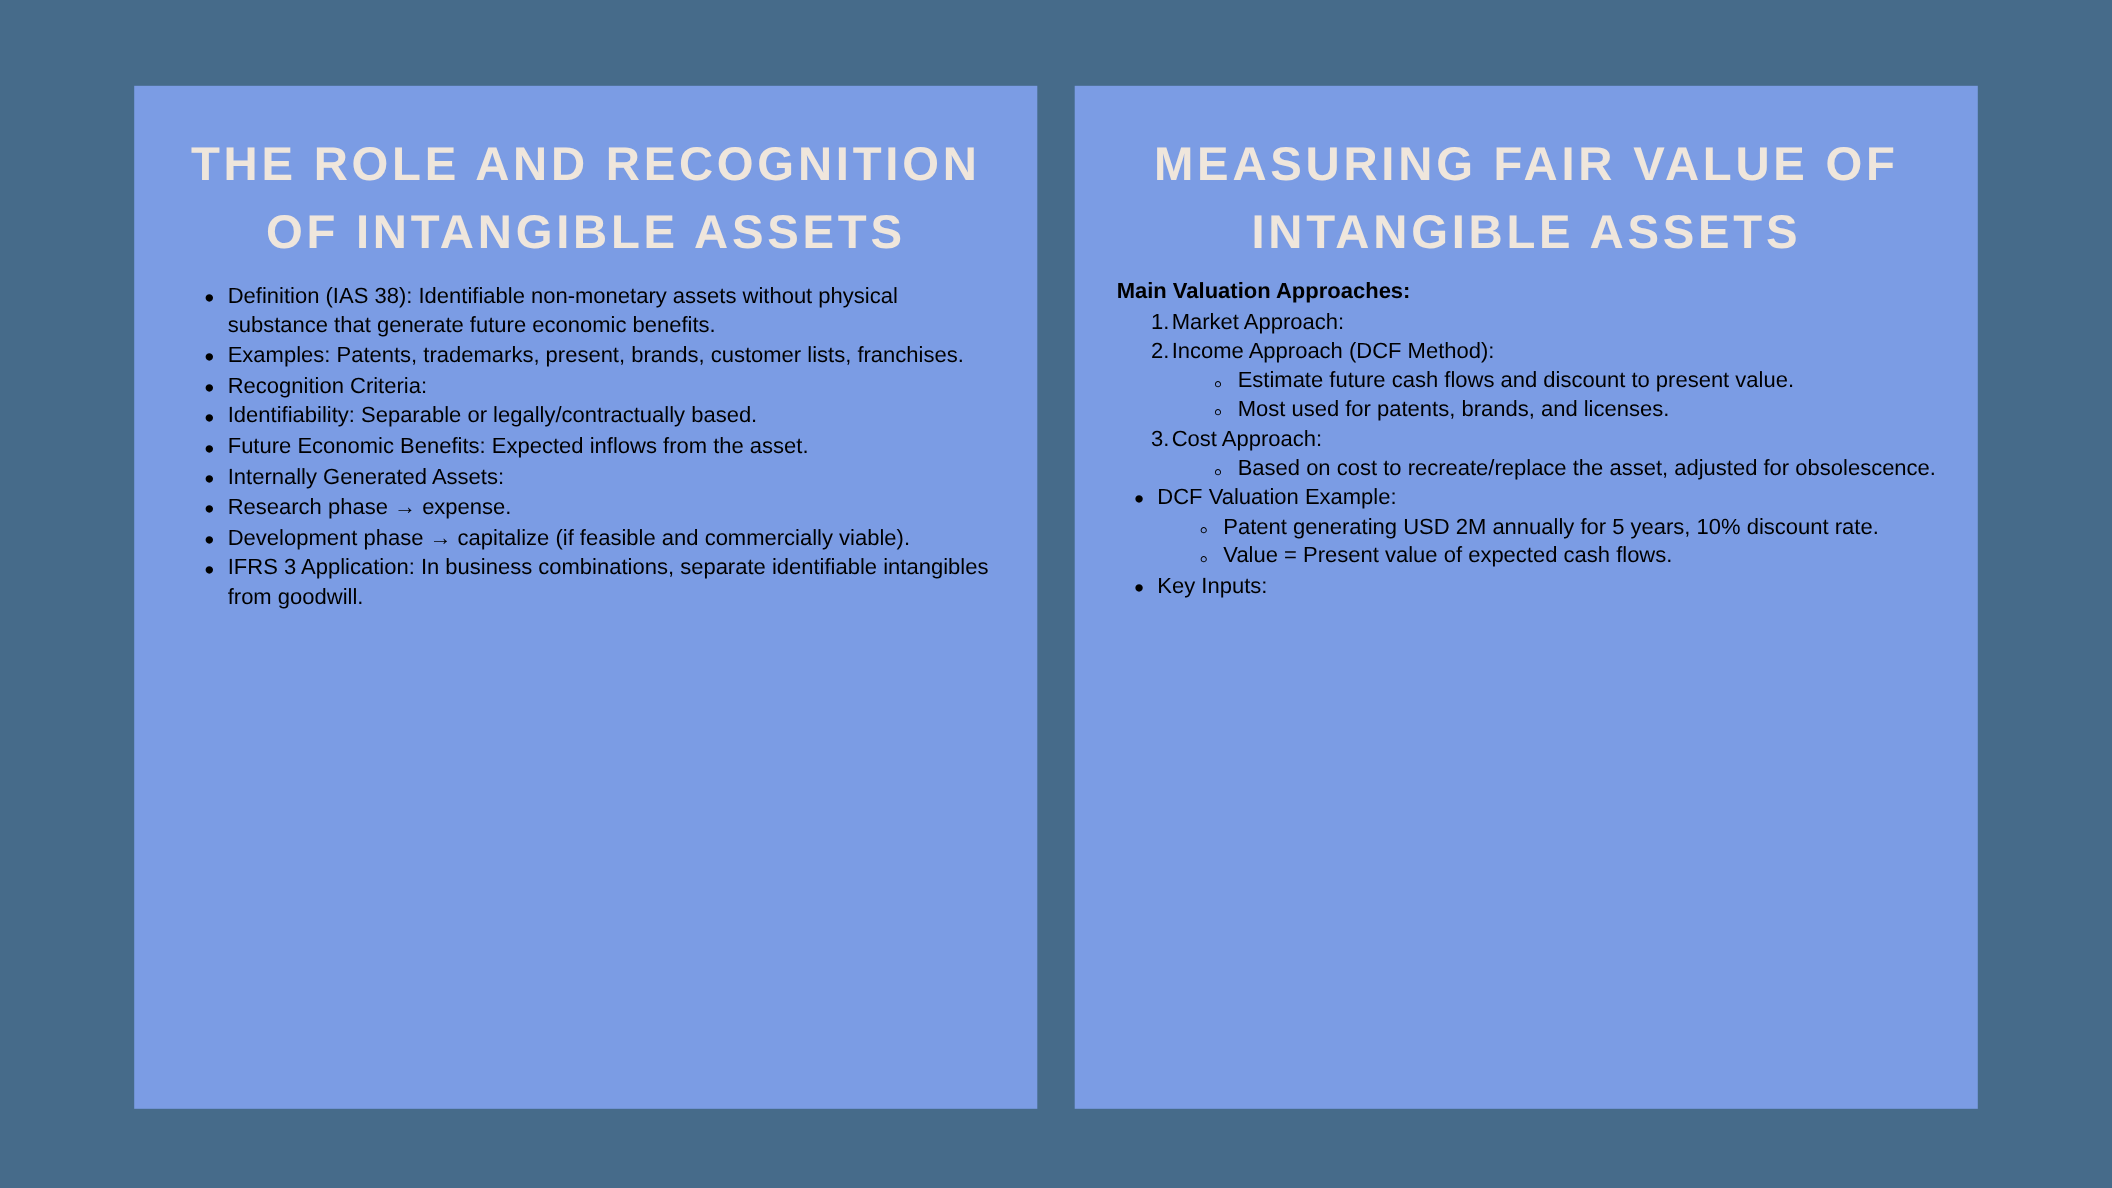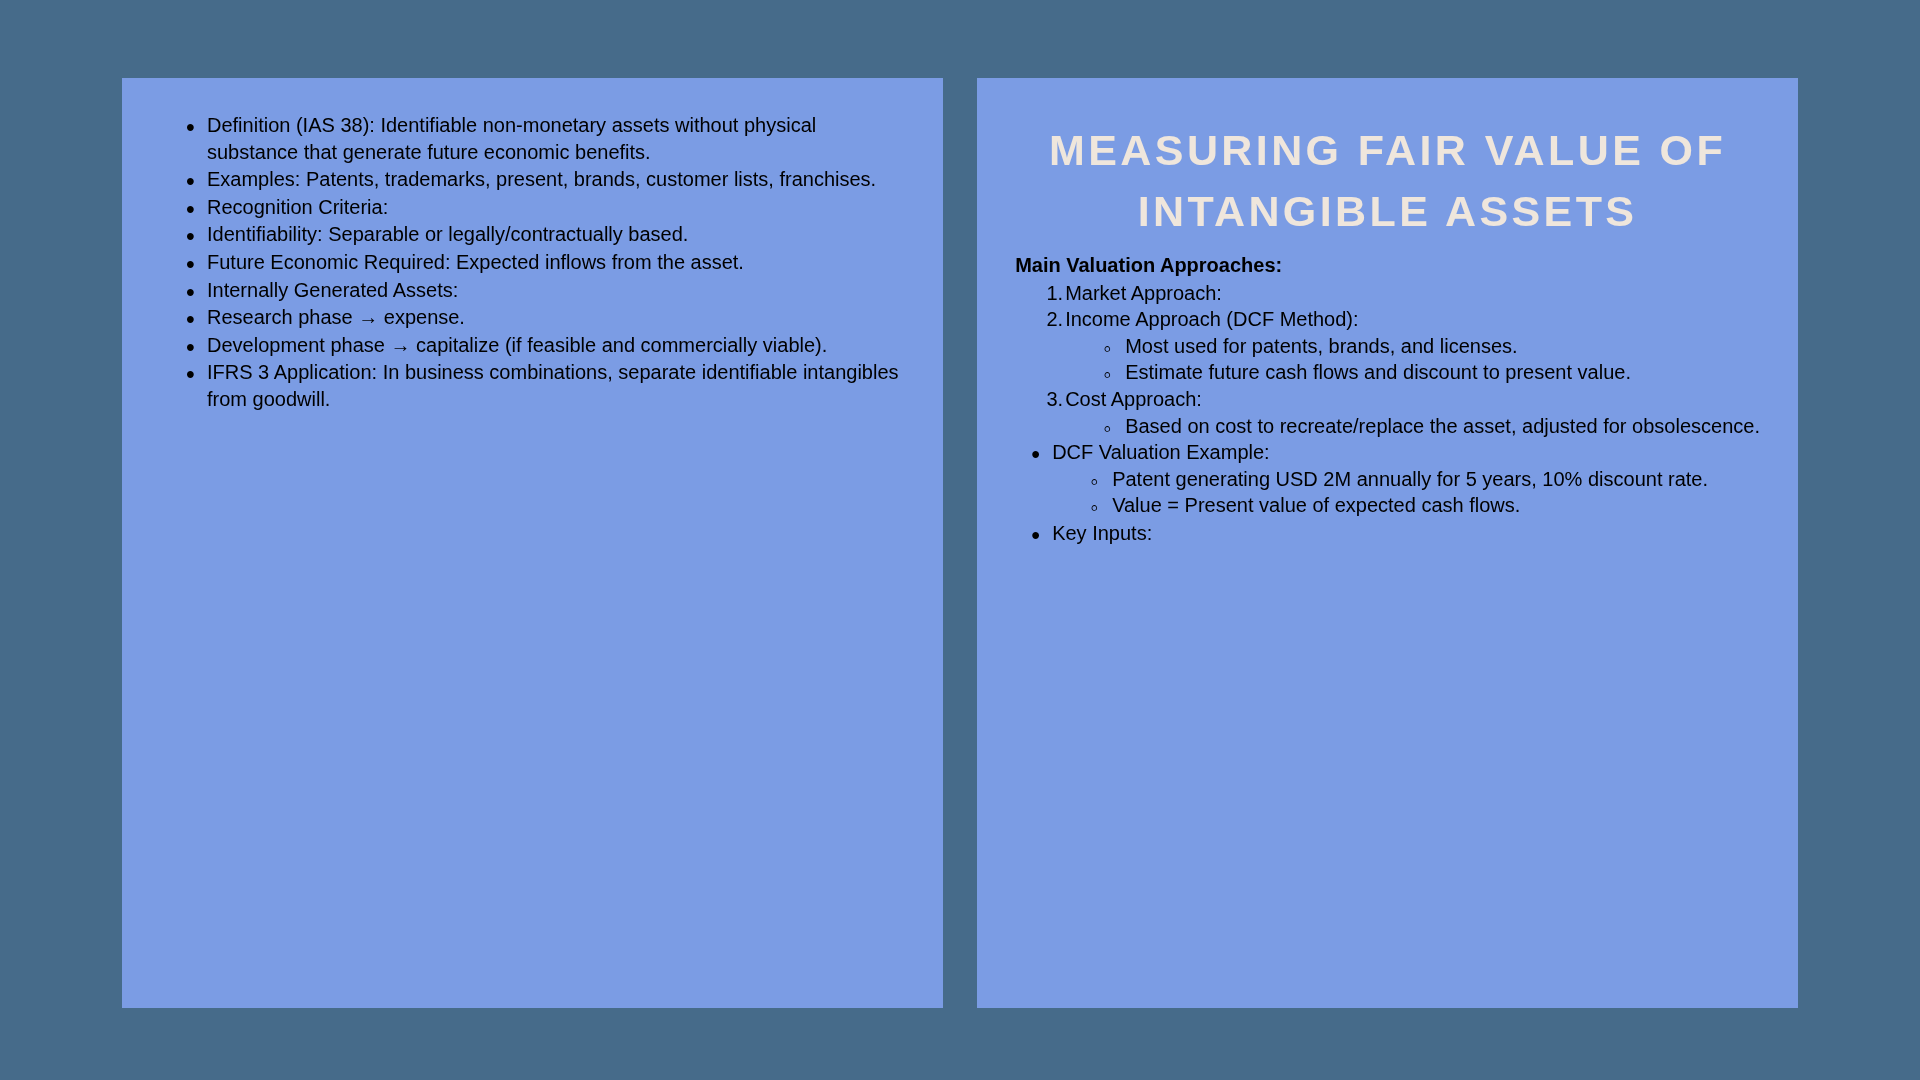--- a/index.html
+++ b/index.html
@@ -122,46 +122,47 @@
   ul.bullets.right-list {
     padding-left: 18px;
   }
 </style>
 </head>
 <body>
 
 <div class="slide">
 
   <div class="card card-left">
+    <div class="card-title">The Role and Recognition of Intangible Assets</div>
     <ul class="bullets body-text">
       <li><span>Definition (IAS 38): Identifiable non-monetary assets without physical substance that generate future economic benefits.</span></li>
       <li><span>Examples: Patents, trademarks, present, brands, customer lists, franchises.</span></li>
       <li><span>Recognition Criteria:</span></li>
       <li><span>Identifiability: Separable or legally/contractually based.</span></li>
-      <li><span>Future Economic Required: Expected inflows from the asset.</span></li>
+      <li><span>Future Economic Benefits: Expected inflows from the asset.</span></li>
       <li><span>Internally Generated Assets:</span></li>
       <li><span>Research phase → expense.</span></li>
       <li><span>Development phase → capitalize (if feasible and commercially viable).</span></li>
       <li><span>IFRS 3 Application: In business combinations, separate identifiable intangibles from goodwill.</span></li>
     </ul>
   </div>
 
   <div class="card card-right">
     <div class="card-title">Measuring Fair Value of Intangible Assets</div>
     <div class="body-text">
       <div class="section-head">Main Valuation Approaches:</div>
       <ol class="numbered">
         <li class="num-item">
           <span class="num-label">Market Approach:</span>
         </li>
         <li class="num-item">
           <span class="num-label">Income Approach (DCF Method):</span>
           <ul class="sub">
+            <li><span>Estimate future cash flows and discount to present value.</span></li>
             <li><span>Most used for patents, brands, and licenses.</span></li>
-            <li><span>Estimate future cash flows and discount to present value.</span></li>
           </ul>
         </li>
         <li class="num-item">
           <span class="num-label">Cost Approach:</span>
           <ul class="sub">
             <li><span>Based on cost to recreate/replace the asset, adjusted for obsolescence.</span></li>
           </ul>
         </li>
       </ol>
       <ul class="bullets right-list">

